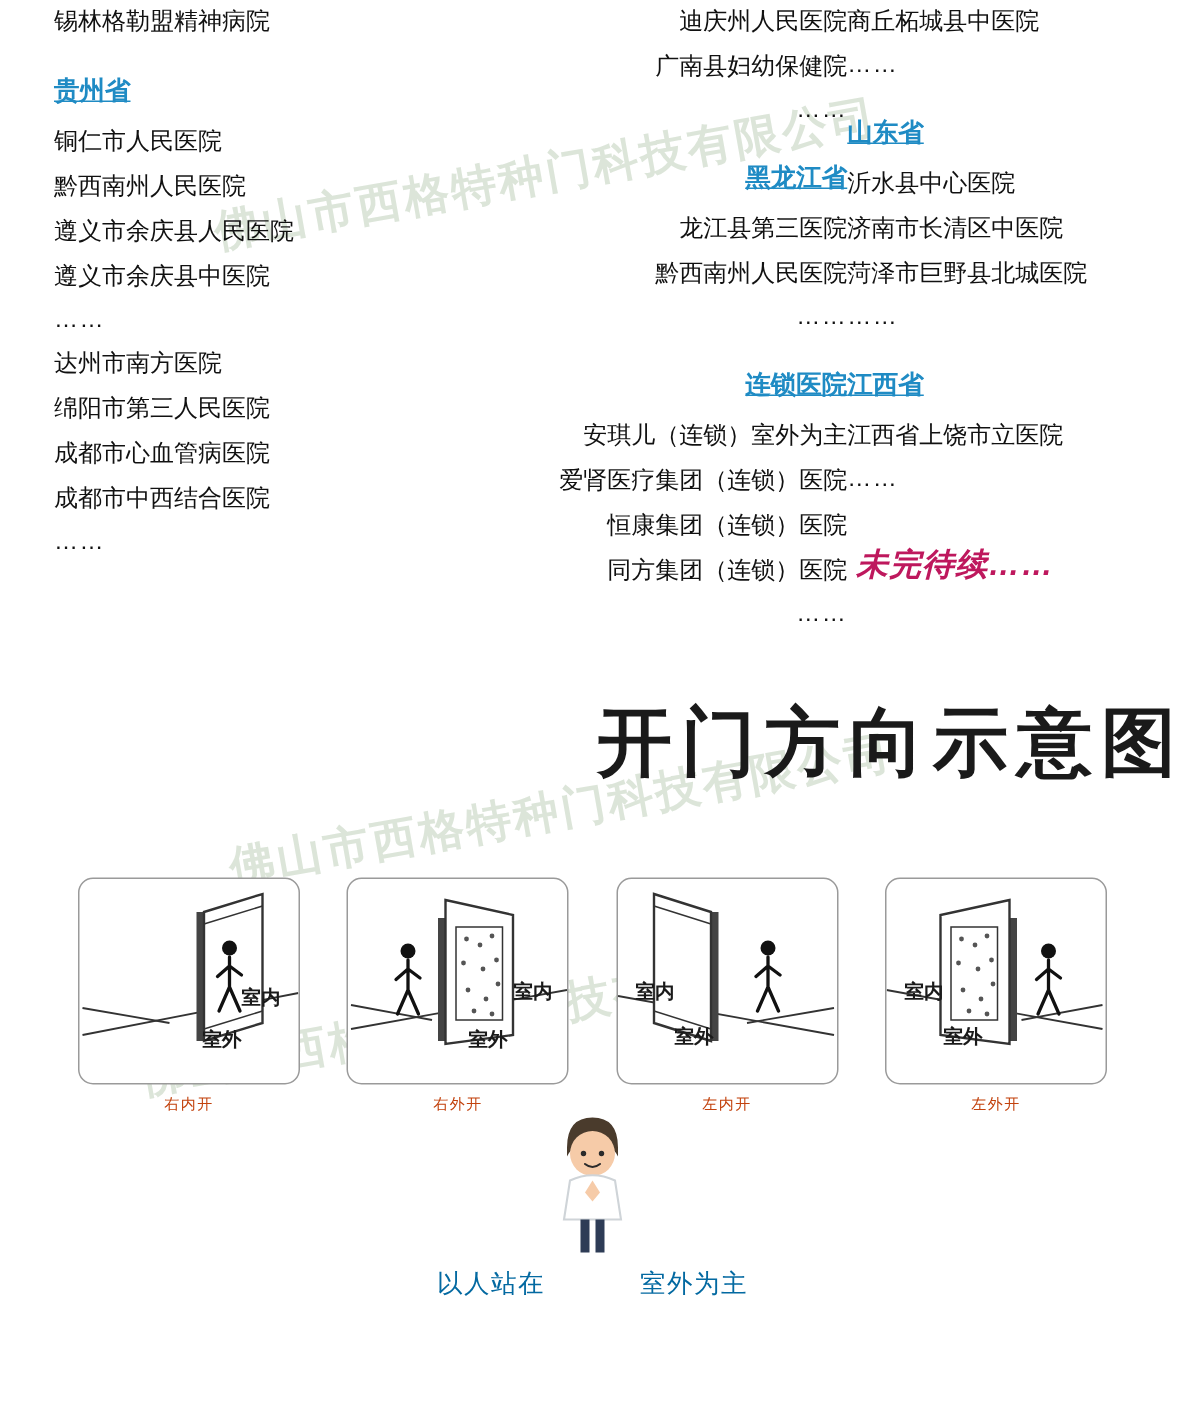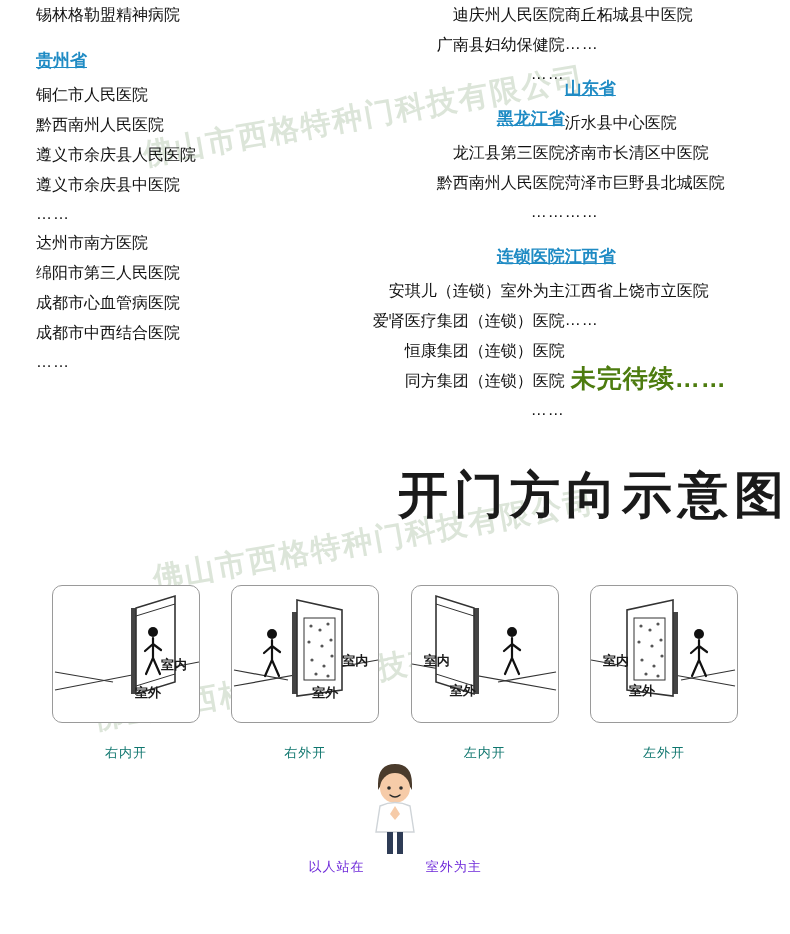--- a/index.html
+++ b/index.html
@@ -60,26 +60,27 @@
     white-space: nowrap;
   }
   .ellip {
     font-size: 16px;
     line-height: 28px;
     color: #111111;
     letter-spacing: 1px;
   }
 
   .tobecont {
-    font-size: 25px;
+    font-size: 21px;
     font-weight: bold;
-    color: #4d7c0f;
+    color: #be185d;
     letter-spacing: 1px;
     margin-top: 28px;
     padding-left: 6px;
+    font-style: italic;
   }
 
   
   .diagram-title {
     text-align: right;
     font-size: 50px;
     font-weight: bold;
     letter-spacing: 6px;
     color: #1a1a1a;
     margin-top: 38px;
@@ -101,47 +102,47 @@
     height: 138px;
     border: 1px solid #9a9a9a;
     border-radius: 10px;
     box-sizing: border-box;
     position: relative;
     overflow: hidden;
     background: #fff;
     text-align: right;
   }
   .door-caption {
-    font-size: 13px;
-    margin-top: 21px;
-    color: #0f766e;
+    font-size: 10px;
+    margin-top: 6px;
+    color: #c2410c;
     letter-spacing: 1px;
   }
 
   
   .bottom-note {
     margin-top: 10px;
     text-align: center;
     position: relative;
     height: 120px;
   }
   .person-fig {
     position: absolute;
     left: 50%;
     top: -12px;
     transform: translateX(-50%);
   }
   .note-text {
     position: absolute;
-    bottom: 16px;
+    bottom: 6px;
     left: 0;
     width: 100%;
-    font-size: 13px;
+    font-size: 17px;
     letter-spacing: 1px;
-    color: #6d28d9;
+    color: #0369a1;
   }
   .note-text .gap { display: inline-block; width: 52px; }
 </style>
 </head>
 <body>
 
 <div class="watermark wm1">佛山市西格特种门科技有限公司</div>
 <div class="watermark wm2">佛山市西格特种门科技有限公司</div>
 <div class="watermark wm3">佛山市西格特种门科技有限公司</div>
 

